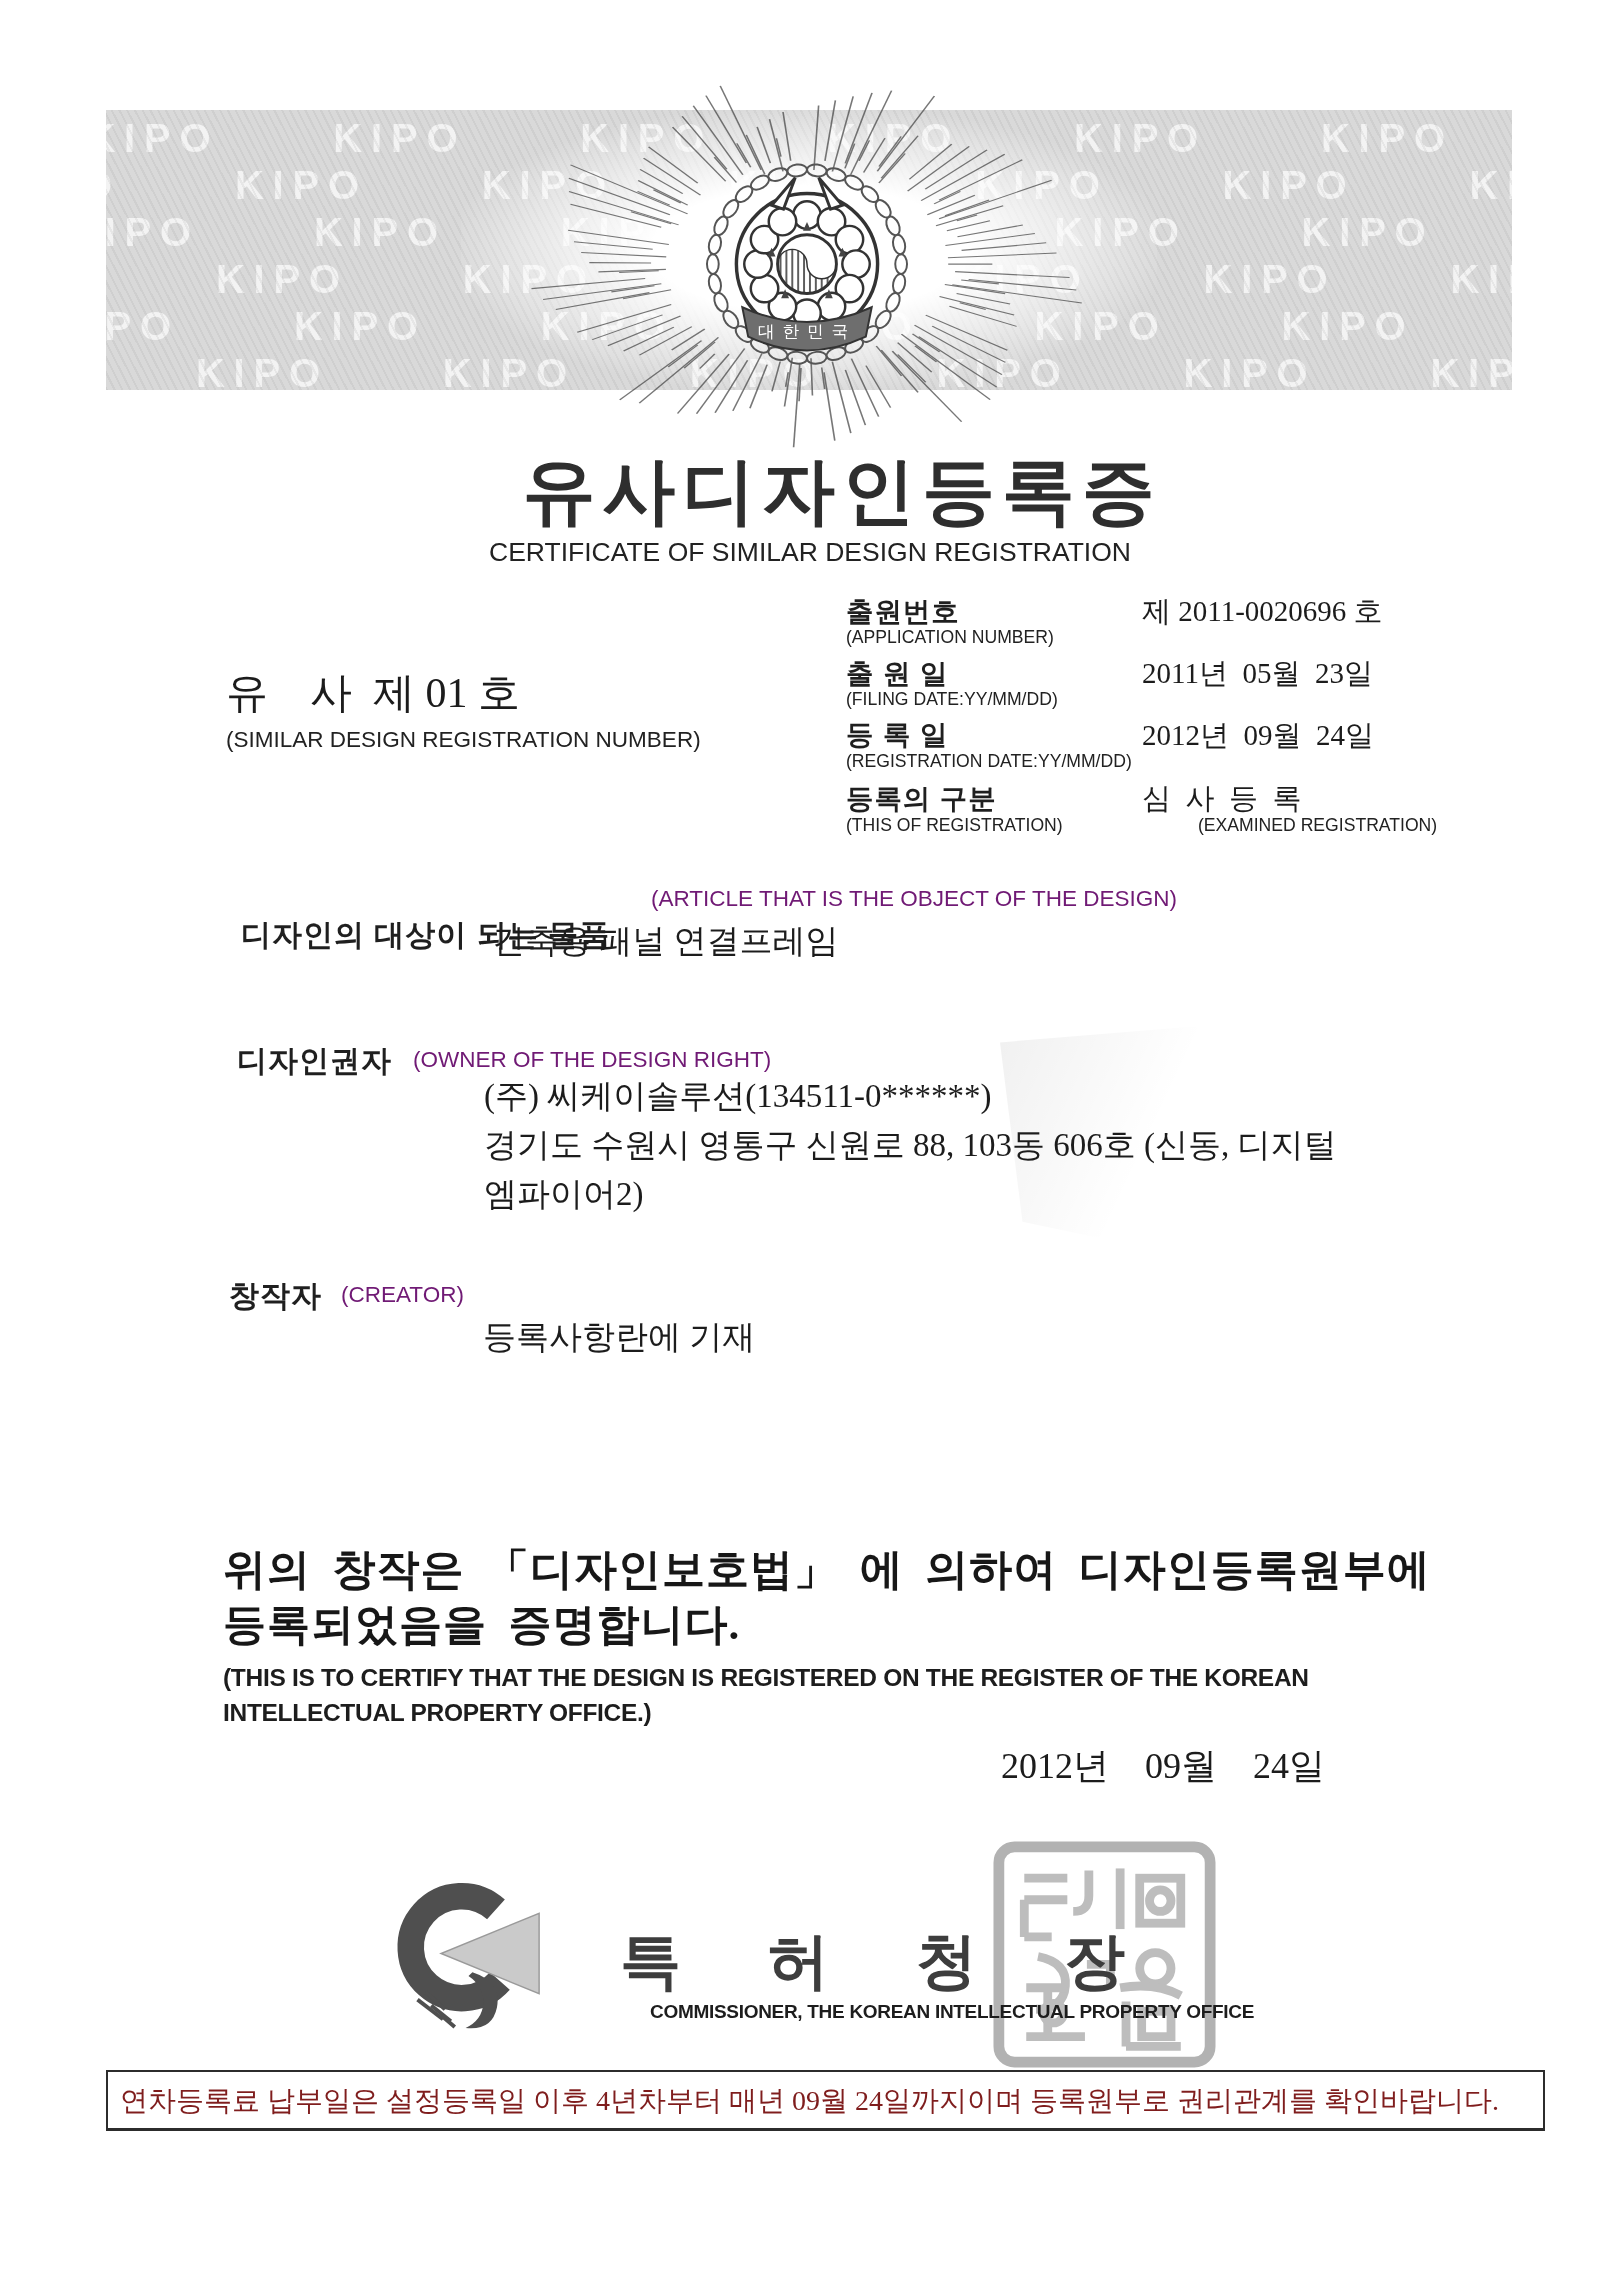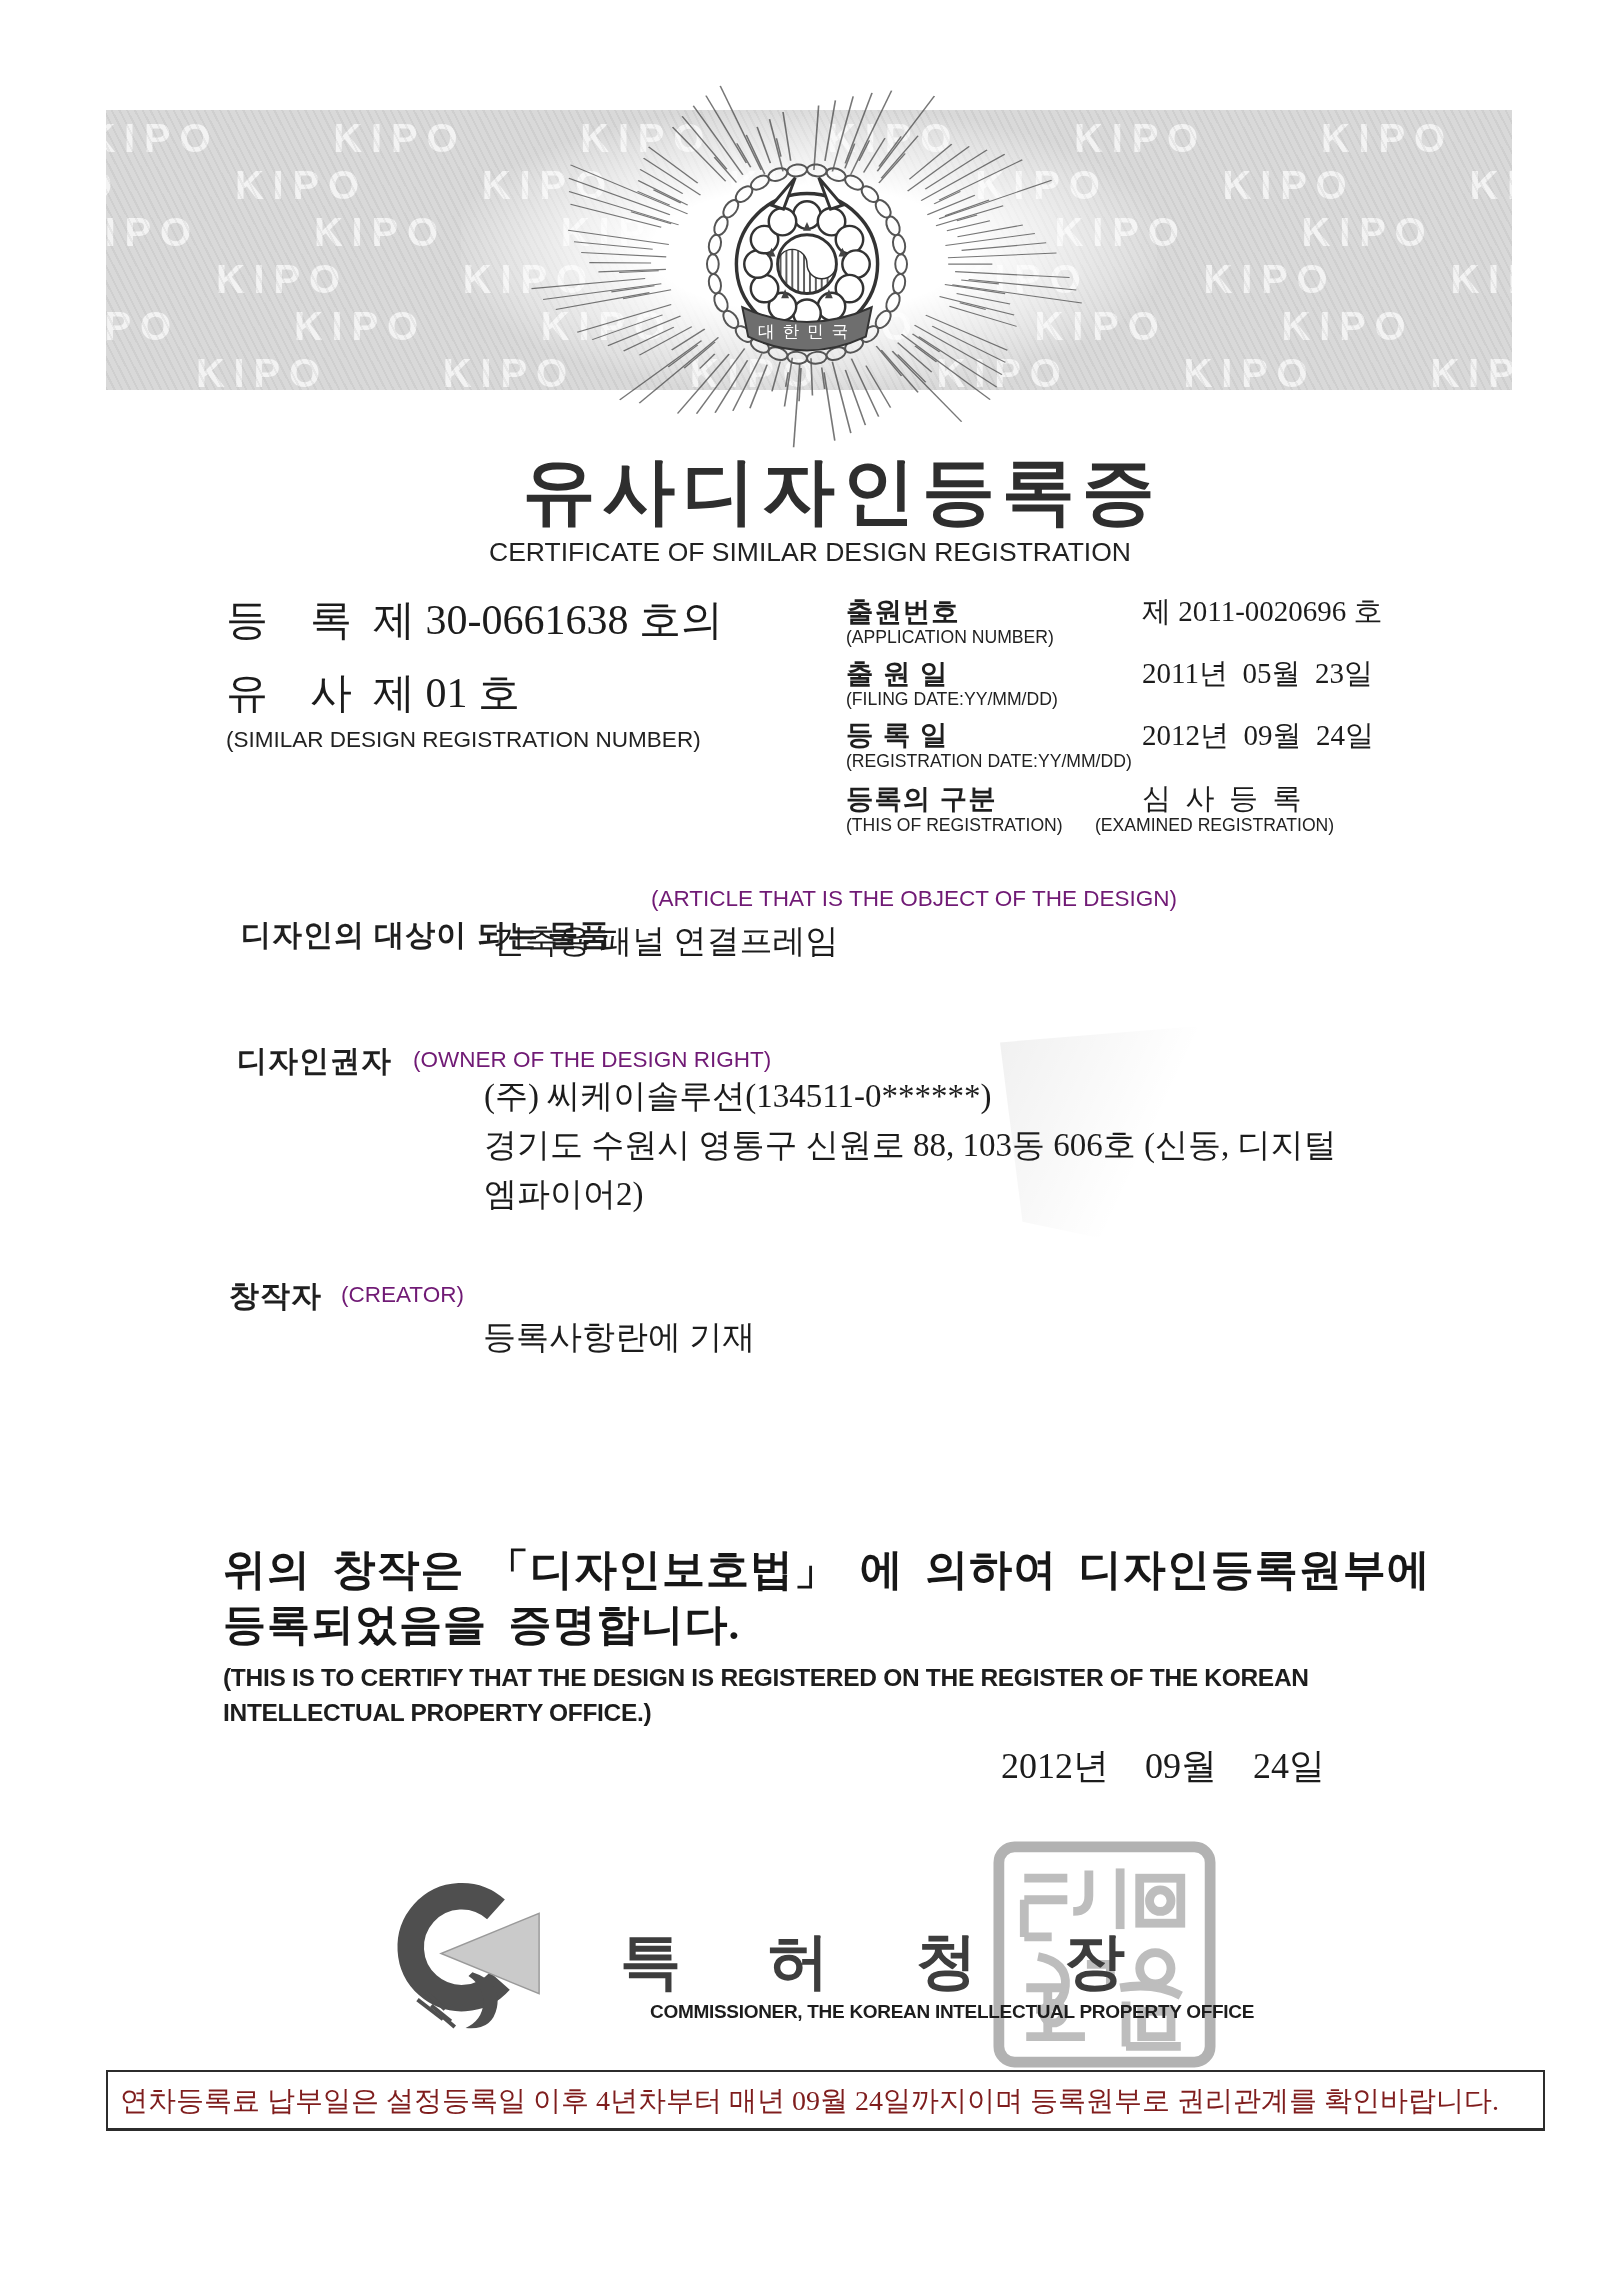--- a/index.html
+++ b/index.html
@@ -247,40 +247,39 @@
     <path d="M-30,0 A15,15 0 0 1 0,0 A15,15 0 0 0 30,0 A30,30 0 0 1 -30,0 Z" fill="url(#hatch)" stroke="#333" stroke-width="1.5"></path>
     <g>
       <path d="M-66,44 Q0,74 66,44 L60,74 Q0,102 -60,74 Z" fill="#6e6e6e" stroke="#333" stroke-width="2"></path>
       <text x="0" y="74" text-anchor="middle" font-size="17" letter-spacing="8" fill="#ffffff" font-family="Liberation Sans, DejaVu Sans, sans-serif">대한민국</text>
     </g>
   </svg>
 
   <div class="abs sans title-ko">유사디자인등록증</div>
   <div class="abs sans title-en">CERTIFICATE OF SIMILAR DESIGN REGISTRATION</div>
 
-  <div class="abs serif pre reg1">등    록  제 30-0661638 호의</div>
   <div class="abs serif pre reg2">유    사  제 01 호</div>
   <div class="abs sans reg-en">(SIMILAR DESIGN REGISTRATION NUMBER)</div>
 
   <div class="abs sans f-label" style="left:846px;top:594px;">출원번호</div>
   <div class="abs sans f-sub" style="left:846px;top:627px;">(APPLICATION NUMBER)</div>
   <div class="abs serif f-val pre" style="left:1142px;top:592px;">제 2011-0020696 호</div>
 
   <div class="abs sans f-label" style="left:846px;top:656px;">출 원 일</div>
   <div class="abs sans f-sub" style="left:846px;top:689px;">(FILING DATE:YY/MM/DD)</div>
   <div class="abs serif f-val pre" style="left:1142px;top:654px;">2011년  05월  23일</div>
 
   <div class="abs sans f-label" style="left:846px;top:717px;">등 록 일</div>
   <div class="abs sans f-sub" style="left:846px;top:751px;">(REGISTRATION DATE:YY/MM/DD)</div>
   <div class="abs serif f-val pre" style="left:1142px;top:716px;">2012년  09월  24일</div>
 
   <div class="abs sans f-label" style="left:846px;top:781px;">등록의 구분</div>
   <div class="abs sans f-sub" style="left:846px;top:815px;">(THIS OF REGISTRATION)</div>
   <div class="abs serif f-val pre" style="left:1142px;top:779px;">심  사  등  록</div>
-  <div class="abs sans f-sub" style="left:1095px;top:815px;">(EXAMINED REGISTRATION)</div>
+  <div class="abs sans f-sub" style="left:1198px;top:815px;">(EXAMINED REGISTRATION)</div>
 
   <div class="abs sans sec-label" style="left:241px;top:880px;margin-top:35px;">디자인의 대상이 되는 물품</div>
   <div class="abs sans sec-en" style="left:651px;top:886px;">(ARTICLE THAT IS THE OBJECT OF THE DESIGN)</div>
   <div class="abs serif sec-val" style="left:492px;top:919px;">건축용 패널 연결프레임</div>
 
   <div class="abs scan-shadow"></div>
   <div class="abs sans sec-label" style="left:237px;top:1041px;">디자인권자</div>
   <div class="abs sans sec-en" style="left:413px;top:1047px;">(OWNER OF THE DESIGN RIGHT)</div>
   <div class="abs serif sec-val" style="left:484px;top:1074px;">(주) 씨케이솔루션(134511-0******)</div>
   <div class="abs serif sec-val" style="left:484px;top:1123px;">경기도 수원시 영통구 신원로 88, 103동 606호 (신동, 디지털</div>

